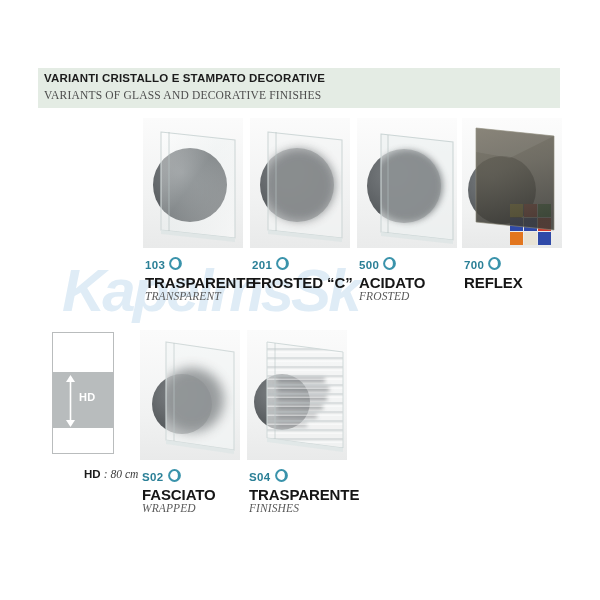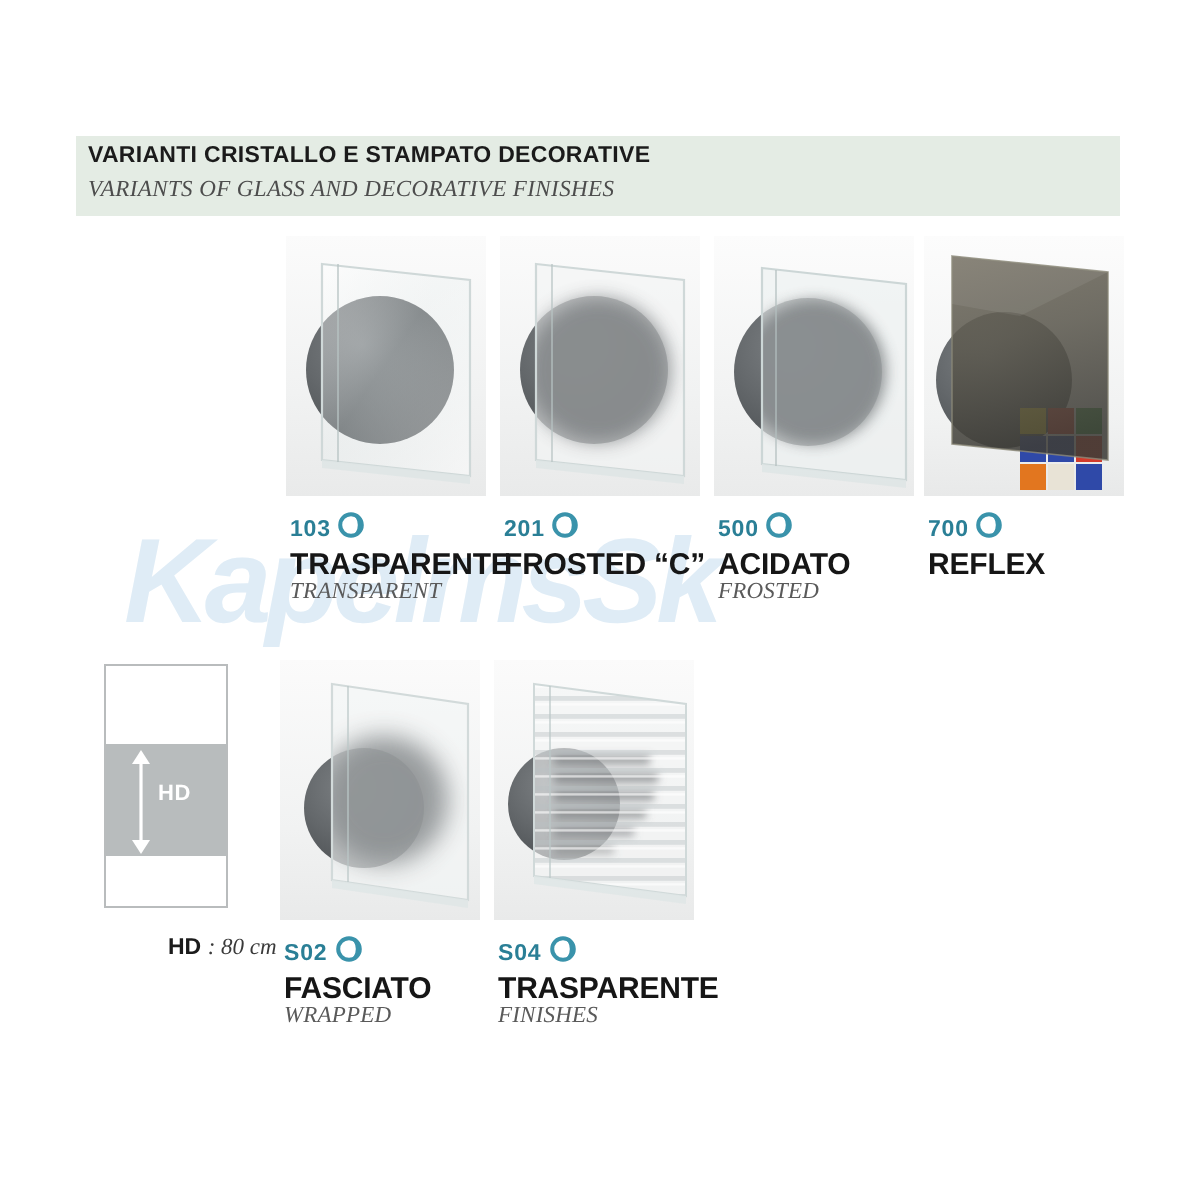--- a/index.html
+++ b/index.html
@@ -48,21 +48,20 @@
     letter-spacing: 0.15px;
     color: #1b1b1b;
     z-index: 4;
     white-space: nowrap;
   }
   #header-subtitle {
     position: absolute;
     left: 44px; top: 89px;
     font-family: "Liberation Serif", serif;
     font-size: 11.5px;
-    font-style: italic;
     color: #4d4d4d;
     letter-spacing: 0.2px;
     z-index: 4;
     white-space: nowrap;
   }
 
   
   .sample-card { position: absolute; z-index: 2; }
   .photo {
     position: absolute;

